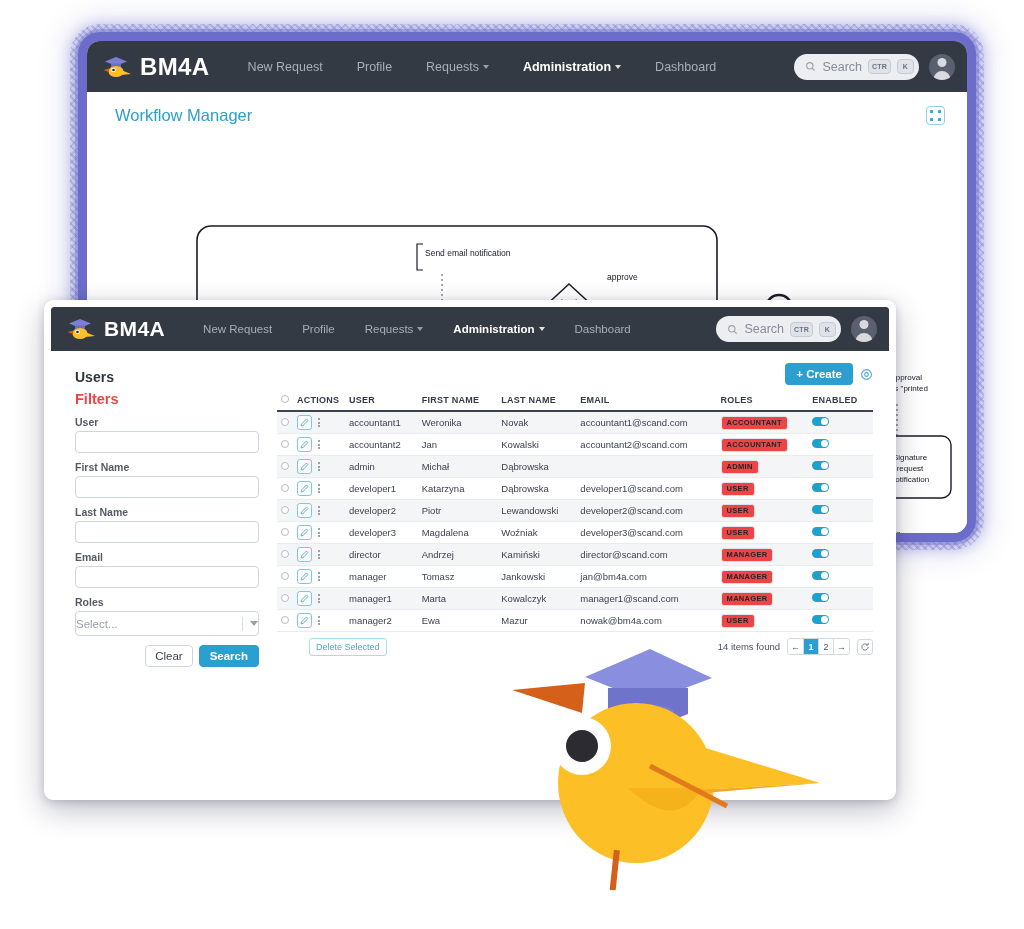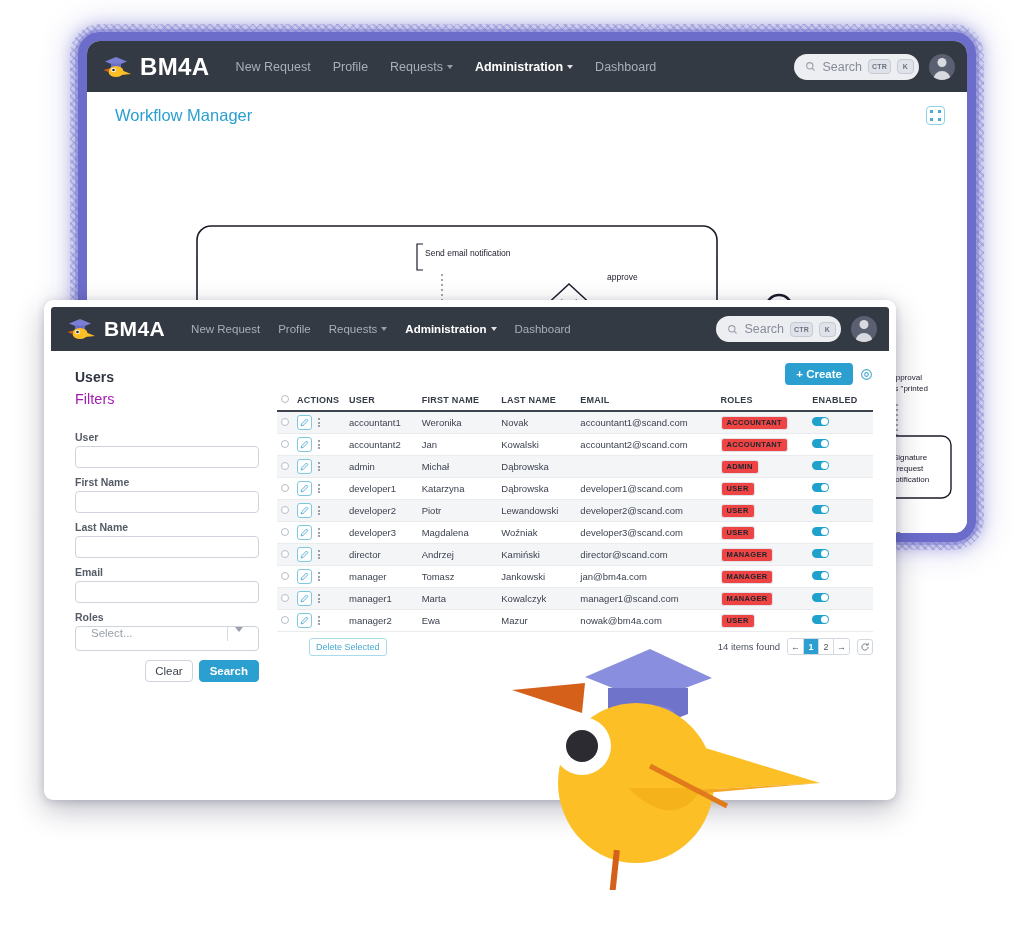--- a/index.html
+++ b/index.html
@@ -49,21 +49,21 @@
     padding: 0 12px 0 14px;
     gap: 0;
   }
   .brand { display: flex; align-items: center; gap: 9px; margin-right: 26px; }
   .brand-text {
     color: #ffffff; font-size: 24px; font-weight: bold; letter-spacing: .4px;
   }
   .nav-links { display: flex; align-items: center; gap: 22px; flex: 1; }
   .nav-link {
     color: #a9aeb8; font-size: 12.5px; white-space: nowrap;
-    display: flex; align-items: center; gap: 4px; cursor: pointer;
+    display: flex; align-items: center; gap: 4px; cursor: pointer; margin-left: 12px;
   }
   .nav-link.active { color: #ffffff; font-weight: bold; }
   .caret {
     width: 0; height: 0;
     border-left: 3.5px solid transparent;
     border-right: 3.5px solid transparent;
     border-top: 4px solid currentColor;
     opacity: .85;
   }
   .nav-right { display: flex; align-items: center; gap: 10px; }
@@ -136,31 +136,31 @@
   .front-window .navbar { height: 44px; border-radius: 3px 3px 0 0; }
   .front-window .brand-text { font-size: 21px; }
   .front-window .nav-link { font-size: 11.5px; }
   .front-window .nav-links { gap: 18px; }
 
   .users-page { display: flex; padding: 10px 0 0 0; }
 
   
   .filters { width: 222px; padding: 8px 14px 0 24px; flex: none; }
   .page-title { font-size: 14px; color: #2f3440; font-weight: bold; margin-bottom: 6px; }
-  .filters-title { font-size: 14.5px; color: #a21caf; font-weight: normal; margin-bottom: 24px; }
+  .filters-title { font-size: 14.5px; color: #ef4444; font-weight: bold; margin-bottom: 9px; }
   .field { margin-bottom: 8px; }
   .field-label { font-size: 10.5px; color: #555b66; margin-bottom: 3px; font-weight: bold; }
   .field input {
     width: 100%; height: 22px; border: 1px solid #cfd4dc; border-radius: 4px;
     font-size: 11px; padding: 0 7px; color: #333; background: #fff;
     font-family: "Liberation Sans", sans-serif;
   }
   .select-ctl {
     width: 100%; height: 25px; border: 1px solid #cfd4dc; border-radius: 4px;
-    display: flex; align-items: flex-start; padding: 0 15px;
+    display: flex; align-items: center; padding: 0 0;
     font-size: 11.5px; color: #9aa0ab; background: #fff; cursor: pointer;
   }
   .select-ctl .sep { margin-left: auto; width: 1px; height: 14px; background: #d7dbe2; margin-right: 7px; }
   .select-ctl .chev {
     width: 0; height: 0;
     border-left: 4px solid transparent; border-right: 4px solid transparent;
     border-top: 5px solid #9aa0ab;
   }
   .filter-actions { display: flex; justify-content: flex-end; gap: 6px; margin-top: 9px; }
   .btn-clear {

